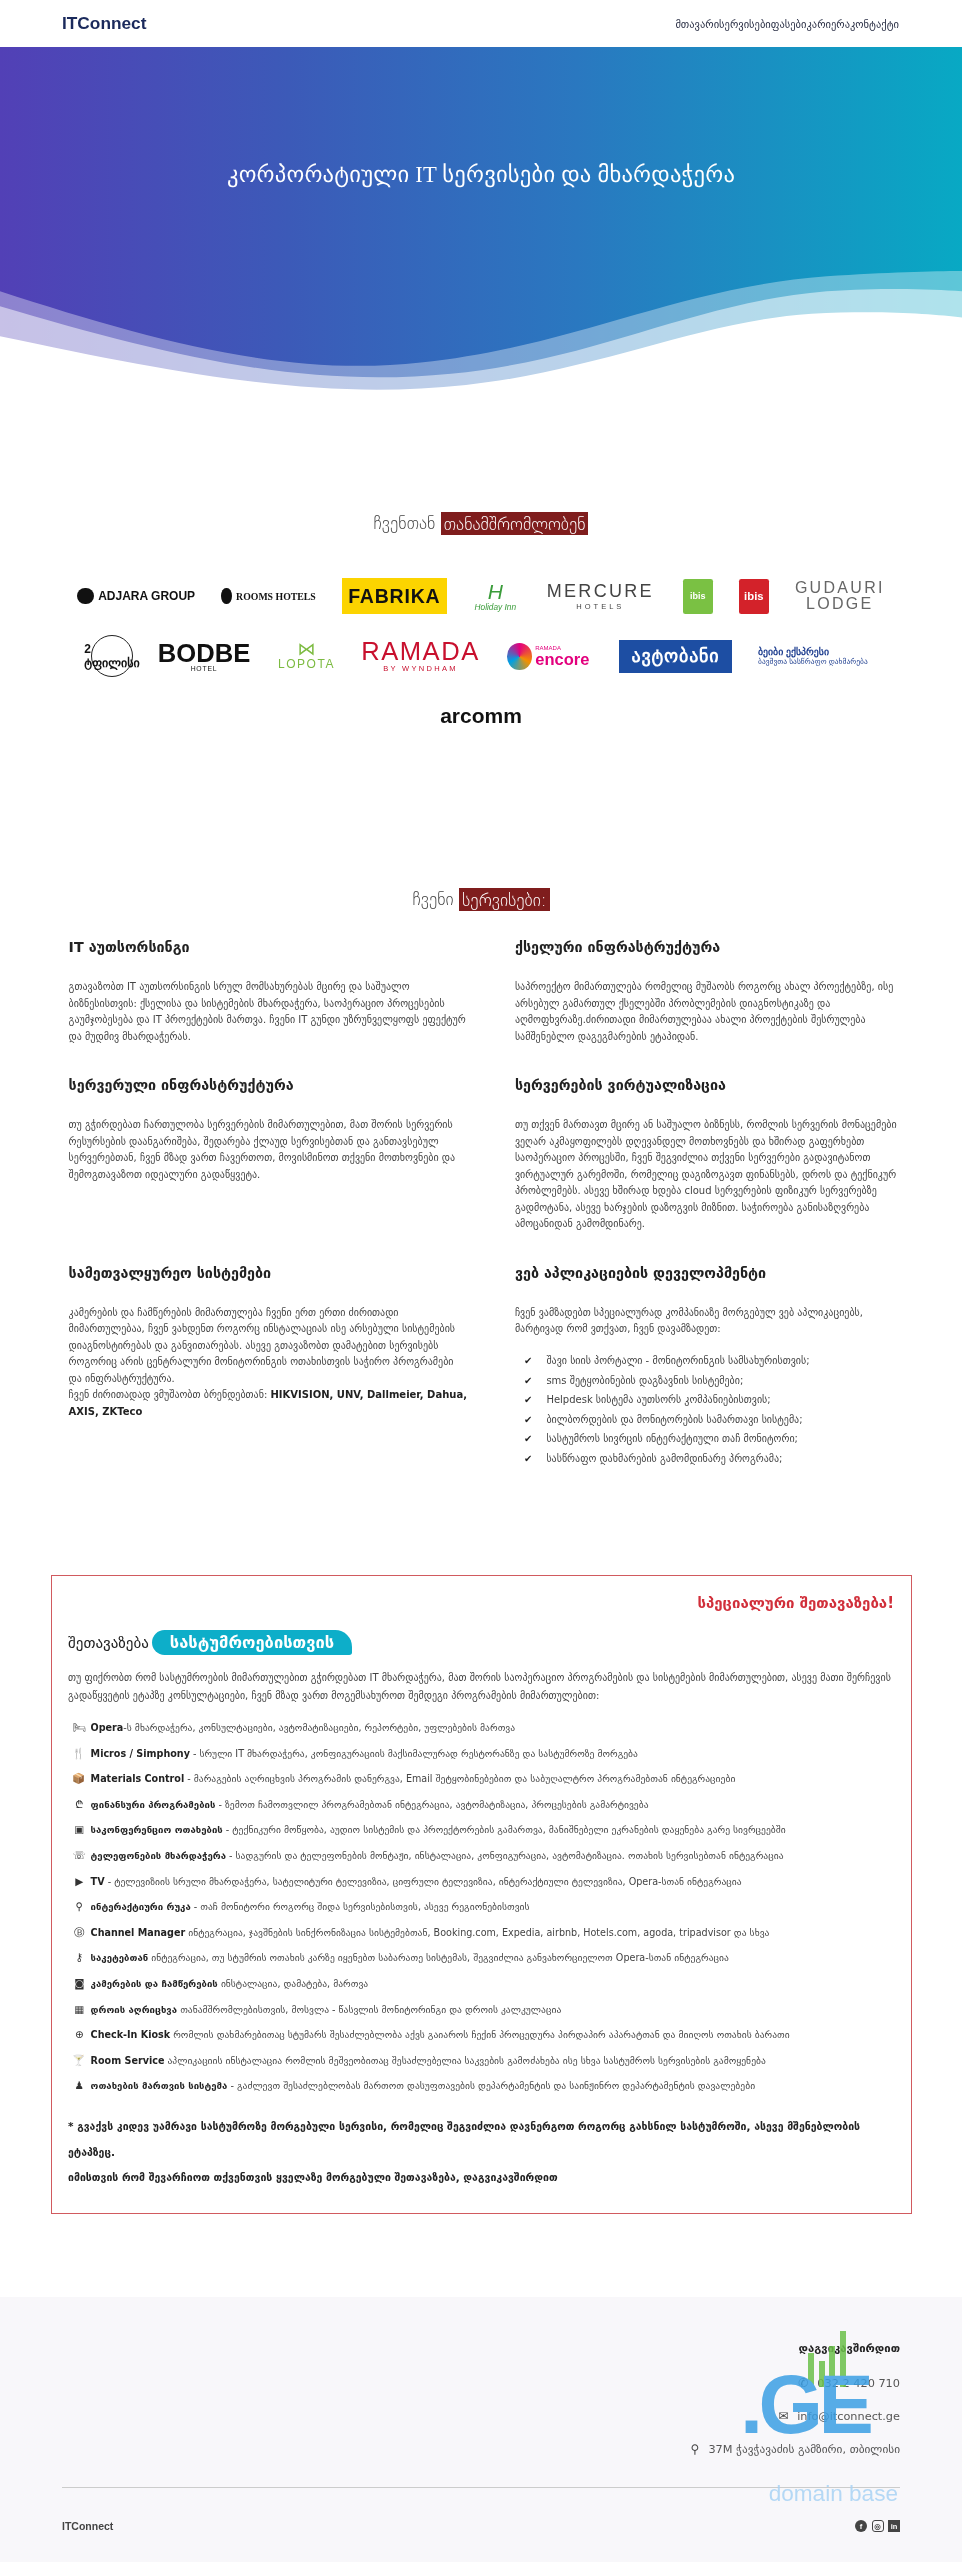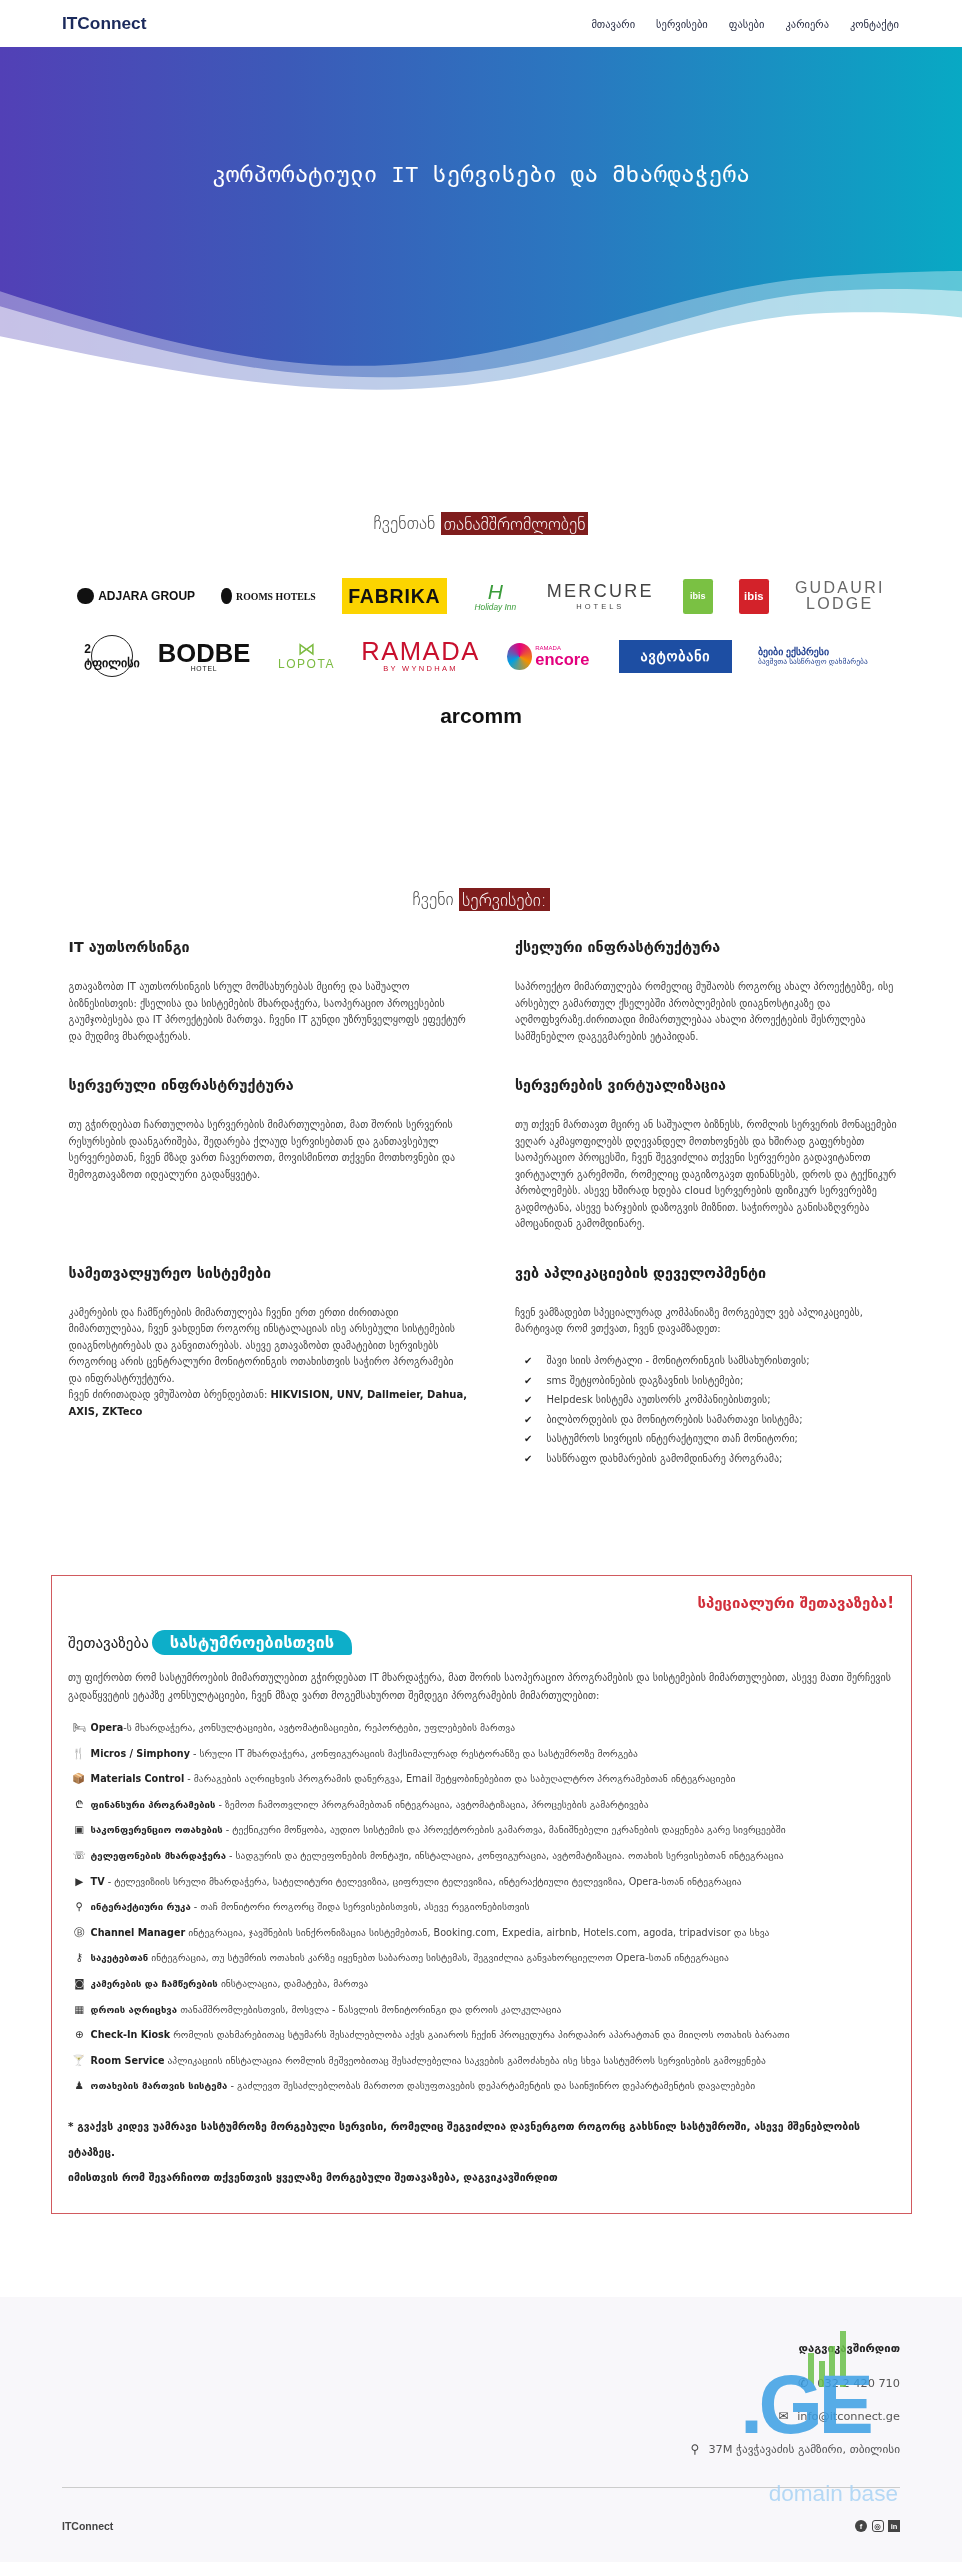--- a/index.html
+++ b/index.html
@@ -2,26 +2,26 @@
 <html style="font-size:12px"><head>
 <meta charset="utf-8">
 <style>
   * { box-sizing: border-box; margin: 0; padding: 0; }
   html, body { width: 962px; background: #fff; }
   body { font-family: "DejaVu Sans", sans-serif; color: #444; }
 
   
   .topbar { height: 47px; display: flex; align-items: center; justify-content: space-between; padding: 0 63px 0 62px; background: #fff; }
   .brand { font-family: "Liberation Sans", sans-serif; font-weight: 700; font-size: 17.3px; color: #1b2a5c; }
-  .nav { display: flex; gap: 21px; }
+  .nav { display: flex; }
   .nav a { font-size: 10.5px; color: #2a2f45; text-decoration: none; }
 
   
   .hero { position: relative; height: 353px; background: linear-gradient(90deg, #5240b6 0%, #3c5ab8 30%, #2a78c0 60%, #08a9c4 100%); overflow: hidden; }
-  .hero h1 { position: absolute; top: 114px; left: 0; right: 0; text-align: center; color: #fff; font-weight: 300; font-size: 22.6px; font-family: Liberation Mono, monospace; letter-spacing: 0.2px; }
+  .hero h1 { position: absolute; top: 114px; left: 0; right: 0; text-align: center; color: #fff; font-weight: 300; font-size: 22.6px; font-family: Liberation Serif, serif; letter-spacing: 0.2px; }
   .hero svg { position: absolute; left: 0; bottom: 0; width: 962px; height: 150px; }
 
   
   .sec-head { text-align: center; font-size: 17.3px; color: #444; font-weight: 300; }
   .sec-head .hl { background: #7f1d1d; color: #fff; padding: 1.5px 3px; }
 
   
   .partners { padding-top: 113px; }
   .logos { width: 872px; margin: 45px auto 0; }
   .logo-row { display: flex; align-items: center; justify-content: center; gap: 26px; margin-bottom: 21px; }
@@ -47,21 +47,21 @@
   .lg-lopota .fish { font-size: 18px; line-height: 16.5px; }
   .lg-lopota .a { font-size: 12px; letter-spacing: 1.5px; }
   .lg-ramada { flex-direction: column; color: #c8102e; width: 113px; }
   .lg-ramada .a { font-size: 25.6px; letter-spacing: 1.5px; line-height: 25.6px; }
   .lg-ramada .b { font-size: 7.5px; letter-spacing: 2.3px; }
   .lg-encore { gap: 3px; width: 90px; }
   .lg-encore .e { width: 25.6px; height: 27px; border-radius: 50%; background: conic-gradient(#e3007d, #f39200, #00a0e3, #e3007d); }
   .lg-encore .t { display: flex; flex-direction: column; color: #e3007d; }
   .lg-encore .t .a { font-size: 6px; }
   .lg-encore .t .b { font-size: 16.5px; font-weight: 700; line-height: 16.5px; }
-  .lg-autoban { width: 113px; height: 33px; background: #1d4ea3; color: #fff; font-size: 14px; font-weight: 700; letter-spacing: 0.8px; }
+  .lg-autoban { width: 113px; height: 33px; background: #1d4ea3; color: #fff; font-size: 18px; font-weight: 700; letter-spacing: 0.8px; }
   .lg-batumi { width: 113px; color: #1d3d8f; font-size: 7.5px; flex-direction: column; align-items: flex-start; }
   .lg-batumi .a { font-size: 9.8px; font-weight: 700; }
   .lg-arcomm { font-size: 21px; font-weight: 700; color: #111; }
 
   
   .services { padding-top: 135px; }
   .svc-grid { width: 870px; margin: 30px auto 0; display: grid; grid-template-columns: 1fr 1fr; column-gap: 22.6px; }
   .svc { padding-left: 22.6px; margin-bottom: 32px; }
   .svc:nth-child(even) { padding-left: 22.6px; }
   .svc h3 { font-size: 14.3px; color: #222; font-weight: 700; margin-bottom: 3px; }

